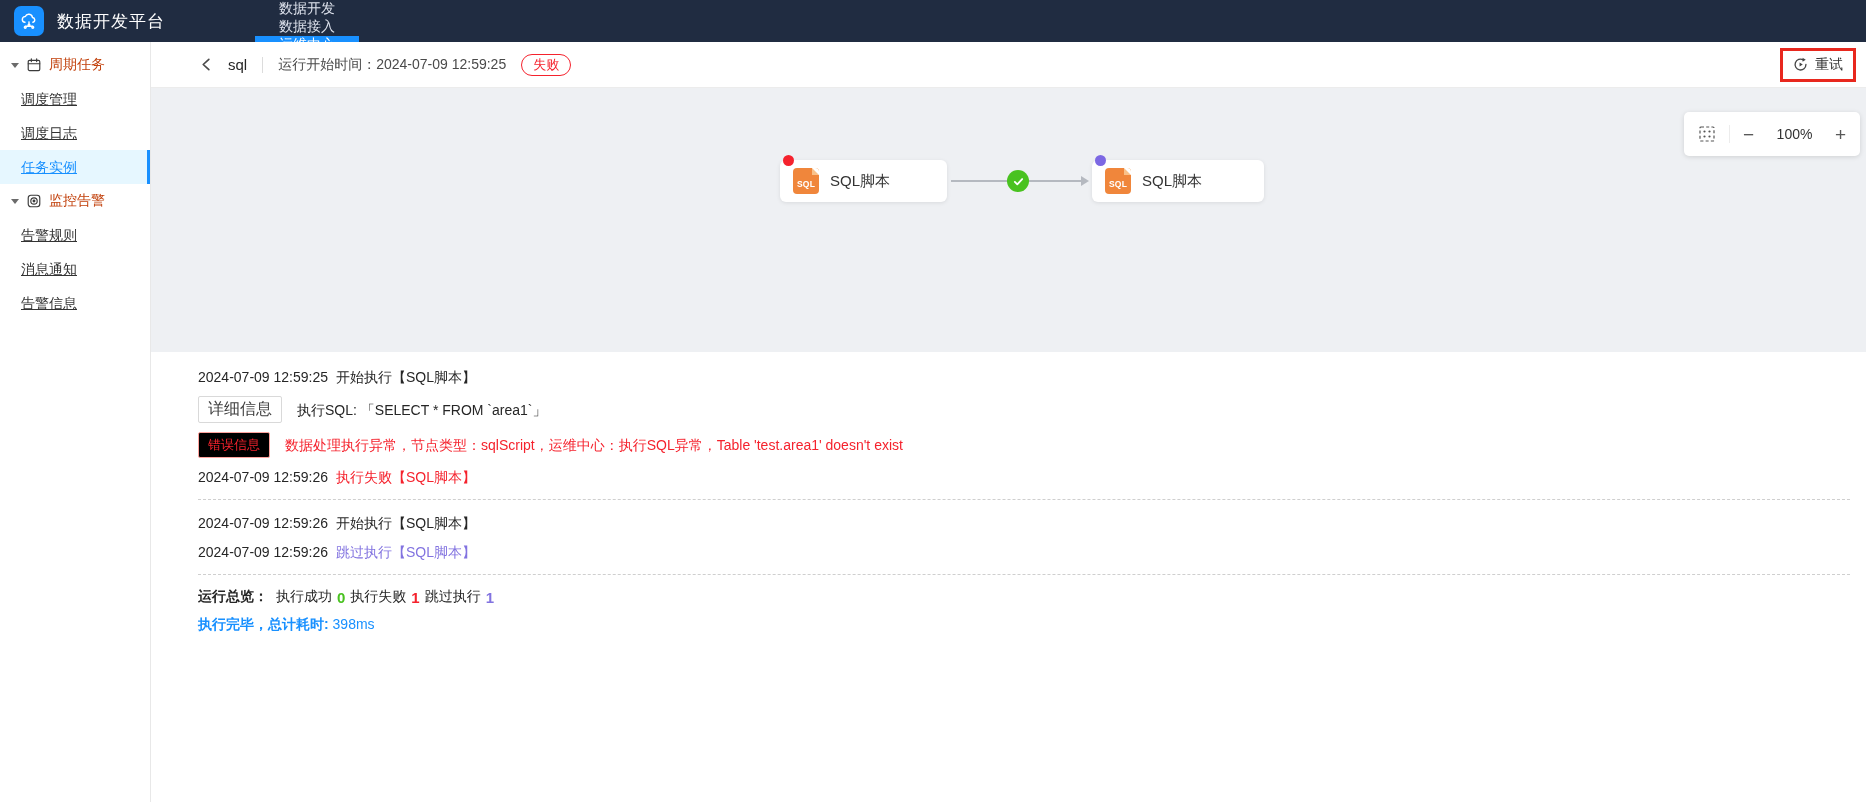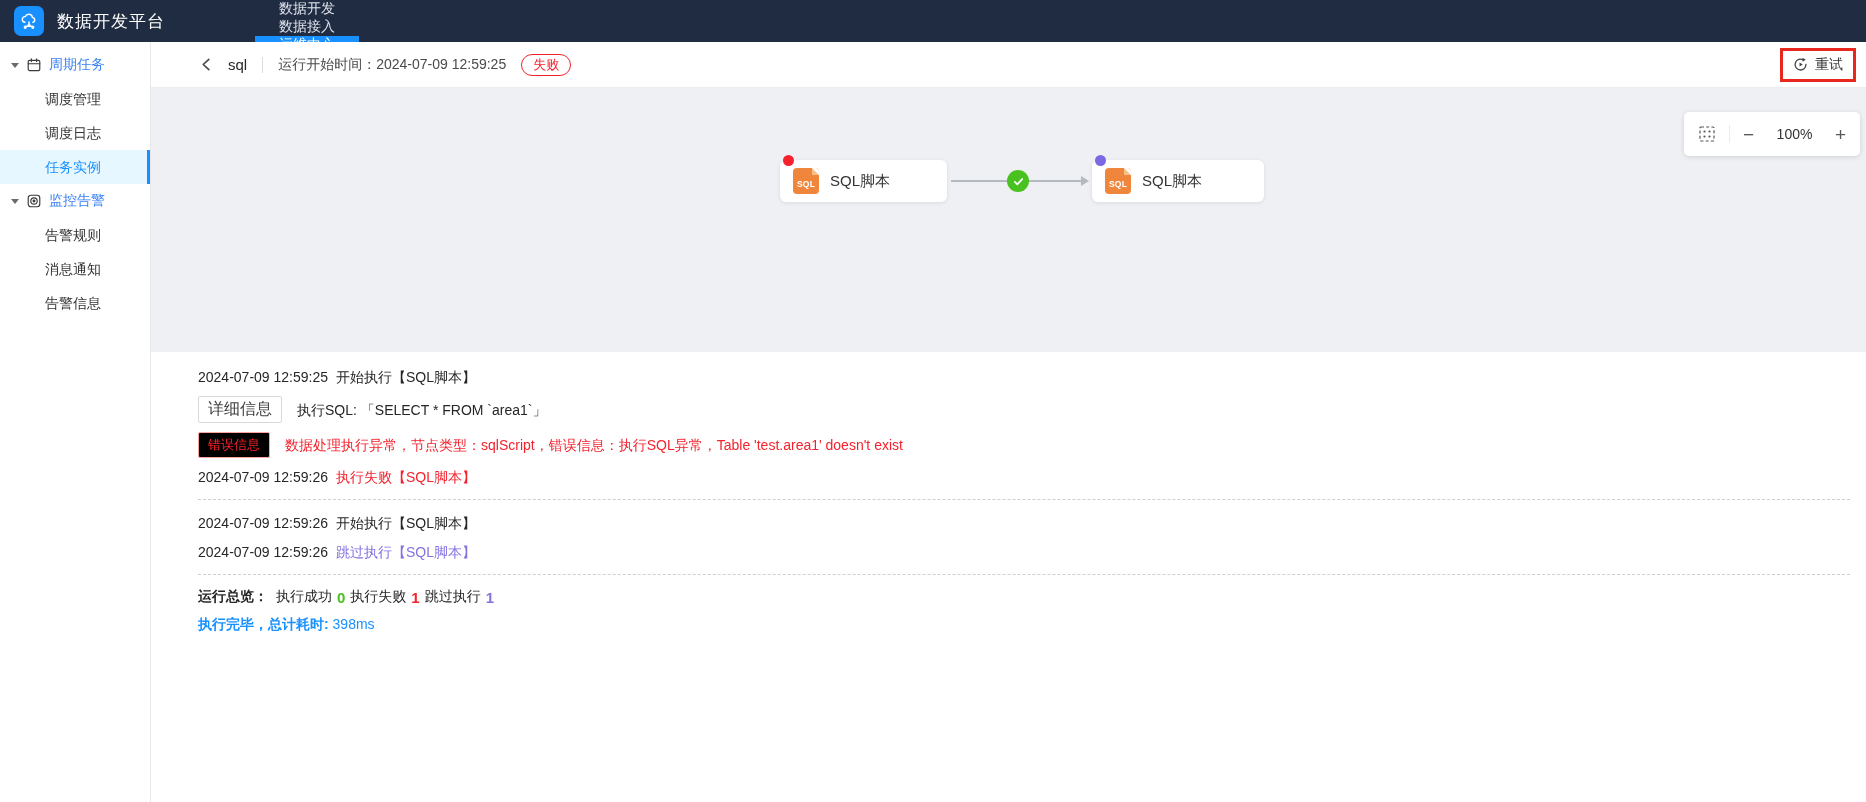--- a/index.html
+++ b/index.html
@@ -13,25 +13,25 @@
           display:flex; align-items:center; justify-content:center; flex:none; }
   .app-title { color:#fff; font-size:17px; margin-left:13px; letter-spacing:1px; }
   .nav-tabs { display:flex; height:100%; margin-left:90px;flex-direction:column; }
   .nav-tab { padding:0 24px; height:100%; display:flex; align-items:center; color:#dfe4ee; font-size:14px; cursor:pointer; }
   .nav-tab.active { background:var(--accent); color:#fff; }
 
   .body-row { flex:1; display:flex; min-height:0; }
 
   
   .sidebar { width:151px; background:#fff; border-right:1px solid #e8e8e8; padding-top:6px; flex:none; }
-  .side-group-header { height:34px; display:flex; align-items:center; padding-left:11px; font-size:14px; color:#3b82f6; cursor:pointer; }
+  .side-group-header { height:34px; display:flex; align-items:center; padding-left:11px; font-size:14px; color:#c2410c; cursor:pointer; }
   .caret { width:0; height:0; border-left:4.5px solid transparent; border-right:4.5px solid transparent;
            border-top:5.5px solid #6b6b6b; margin-right:7px; flex:none; }
   .side-icon { width:16px; height:16px; margin-right:7px; flex:none; color:#3a3a3a; }
-  .side-item { height:34px; line-height:34px; padding-left:45px; font-size:14px; color:#333; cursor:pointer; }
+  .side-item { height:34px; line-height:34px; padding-left:21px; font-size:14px; color:#333; cursor:pointer;text-decoration:underline; }
   .side-item.selected { background:var(--selected-bg); color:var(--accent); border-right:3px solid var(--accent); }
 
   
   .content { flex:1; display:flex; flex-direction:column; min-width:0; }
 
   .content-header { height:46px; background:#fff; display:flex; align-items:center; padding:0 10px 0 48px; border-bottom:1px solid #ececec; flex:none; }
   .back-btn { width:16px; height:16px; color:#4a4a4a; cursor:pointer; margin-right:13px; display:flex; align-items:center; }
   .task-name { font-size:15px; color:#262626; margin-right:15px; }
   .v-divider { width:1px; height:16px; background:#dcdcdc; margin-right:15px; }
   .run-time { font-size:14px; color:#4a4a4a; }
@@ -214,21 +214,21 @@
           <div class="log-row">
             <span class="log-time">2024-07-09 12:59:25</span>
             <span>开始执行【SQL脚本】</span>
           </div>
           <div class="log-row">
             <button class="tag-btn">详细信息</button>
             <span>执行SQL: 「SELECT * FROM `area1`」</span>
           </div>
           <div class="log-row">
             <span class="tag-error">错误信息</span>
-            <span class="txt-error">数据处理执行异常，节点类型：sqlScript，错误信息：执行SQL异常，Table 'test.area1' doesn't exist</span>
+            <span class="txt-error">数据处理执行异常，节点类型：sqlScript，运维中心：执行SQL异常，Table 'test.area1' doesn't exist</span>
           </div>
           <div class="log-row">
             <span class="log-time">2024-07-09 12:59:26</span>
             <span class="txt-error">执行失败【SQL脚本】</span>
           </div>
 
           <div class="dashed-div"></div>
 
           <div class="log-row">
             <span class="log-time">2024-07-09 12:59:26</span>

